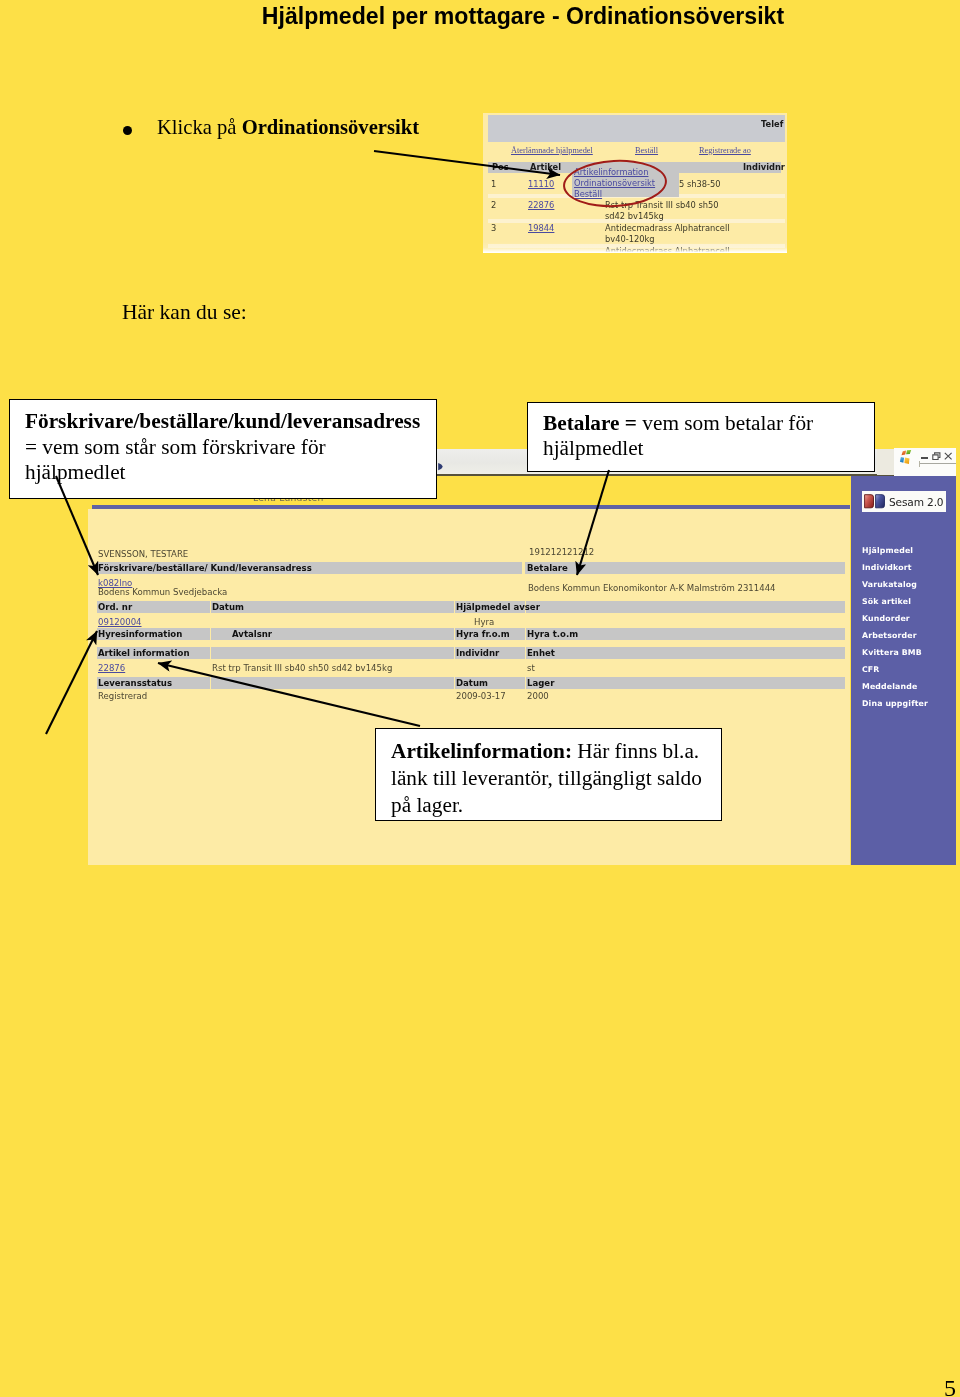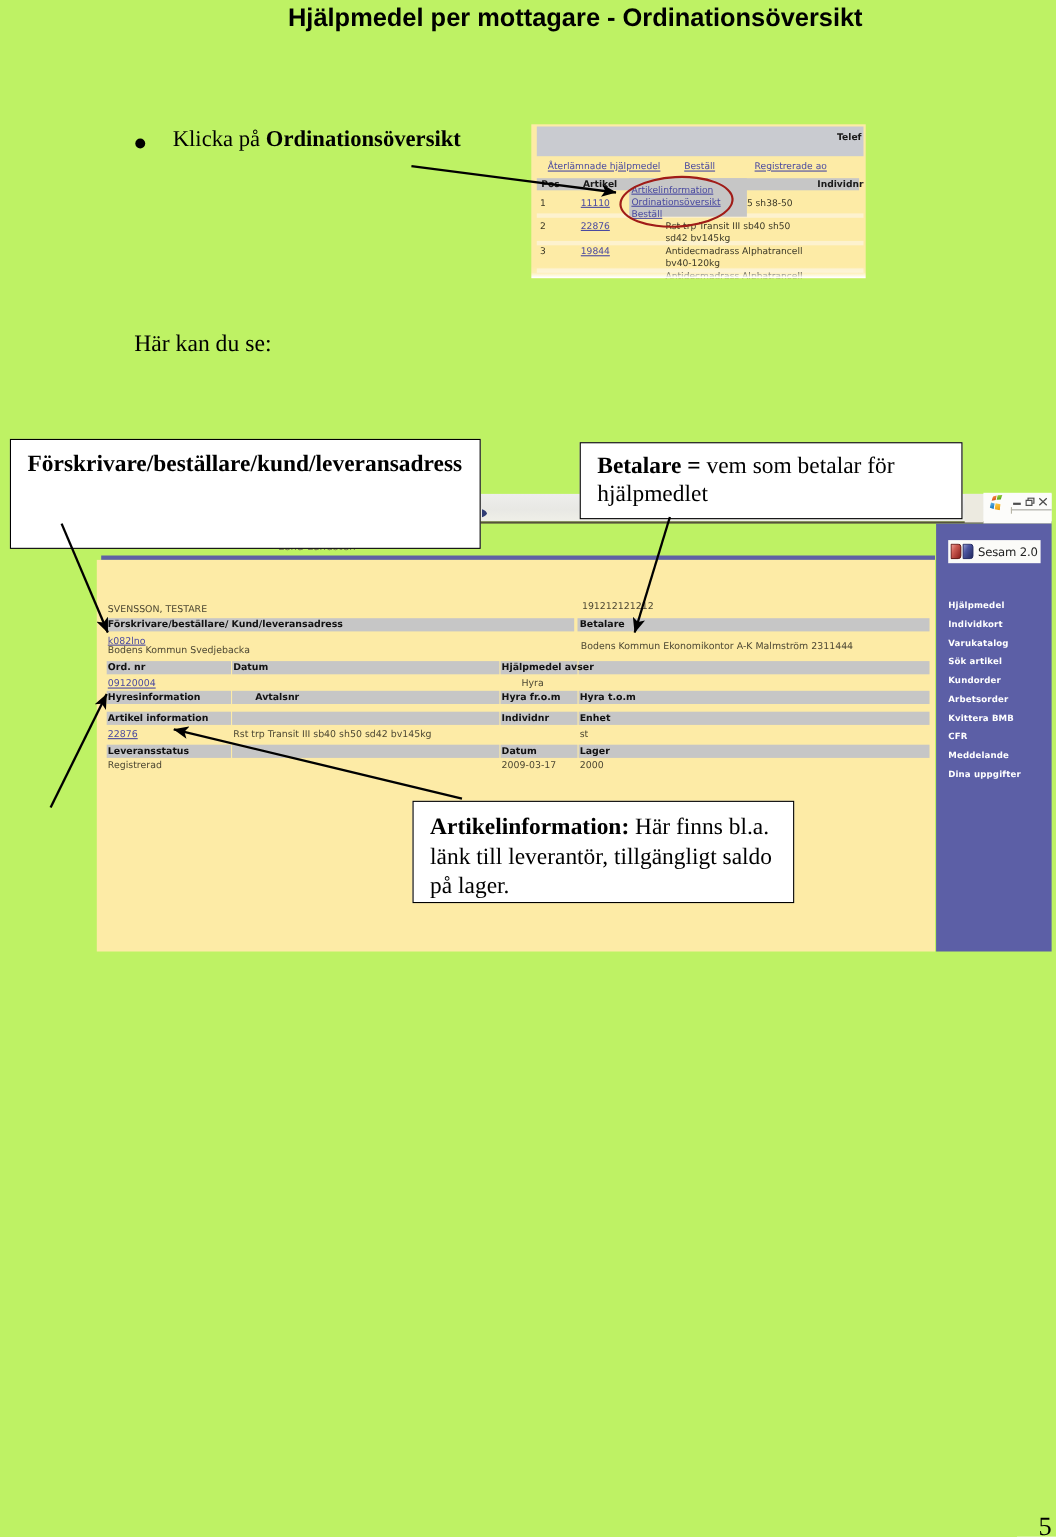--- a/index.html
+++ b/index.html
@@ -1,18 +1,18 @@
 <!DOCTYPE html>
 <html><head>
 <meta charset="utf-8">
 <style>
   html,body{margin:0;padding:0;}
   body{width:960px;height:1397px;background:#ffffff;
        font-family:"Liberation Serif",serif;position:relative;overflow:hidden;}
-  .page{position:absolute;left:0;top:0;width:960px;height:1397px;background:#bef264;}
+  .page{position:absolute;left:0;top:0;width:960px;height:1397px;background:#fde047;}
 
   
   #doc-title{position:absolute;left:43px;top:3px;width:960px;text-align:center;
     font-family:"Liberation Sans",sans-serif;font-weight:bold;font-size:23.1px;
     letter-spacing:0px;color:#000;}
   #bullet-row{position:absolute;left:123px;top:116px;font-size:20.6px;color:#000;}
   #bullet-dot{position:absolute;left:0;top:10px;width:9px;height:9px;border-radius:50%;background:#000;}
   #bullet-text{position:absolute;left:34px;top:0;white-space:nowrap;}
   #bullet-text b{font-weight:bold;}
   #intro-text{position:absolute;left:122px;top:300px;font-size:21.5px;color:#000;}
@@ -28,21 +28,21 @@
 
   
   .leader{position:absolute;z-index:45;pointer-events:none;}
 
   
   #shot-top{position:absolute;left:483px;top:113px;width:304px;height:140px;
     overflow:hidden;z-index:5;background:#fdeba6;
     font-family:"DejaVu Sans",sans-serif;}
   #shot-top .grayhdr{position:absolute;left:5px;top:2px;width:297px;height:27px;background:#c9cbd0;}
   #shot-top .telef{position:absolute;left:278px;top:6px;font-size:8.3px;font-weight:bold;color:#1a1a1a;}
-  #shot-top .navrow{position:absolute;left:3px;top:33px;width:312px;height:16px;}
+  #shot-top .navrow{position:absolute;left:16px;top:33px;width:312px;height:16px;font-family:Liberation Serif, serif;}
   #shot-top .navrow a{position:absolute;top:0;font-size:8.3px;color:#4a4aa0;
       text-decoration:underline;white-space:nowrap;}
   #shot-top .colhdr{position:absolute;left:5px;top:49px;width:293px;height:11px;background:#c6c6c6;}
   #shot-top .colhdr span{position:absolute;top:0px;font-size:8.3px;font-weight:bold;color:#1a1a1a;}
   #shot-top .trow{position:absolute;left:5px;width:297px;}
   #shot-top .trow .pos{position:absolute;left:3px;top:0;font-size:8.3px;color:#3d3a28;}
   #shot-top .trow .art{position:absolute;left:40px;top:0;font-size:8.3px;color:#4a4aa0;text-decoration:underline;}
   #shot-top .trow .txt{position:absolute;left:117px;top:0;font-size:8.3px;color:#3d3a28;line-height:1.28;width:126px;}
   #shot-top .rowsep{position:absolute;left:5px;width:297px;height:4px;background:#fdf2cf;z-index:0;}
   #shot-top .ctxmenu{position:absolute;left:89px;top:49px;width:107px;height:35px;background:#c6c6c6;z-index:8;}
@@ -275,21 +275,21 @@
       <div class="slink" style="top:138px;">Kundorder</div>
       <div class="slink" style="top:155px;">Arbetsorder</div>
       <div class="slink" style="top:172px;">Kvittera BMB</div>
       <div class="slink" style="top:189px;">CFR</div>
       <div class="slink" style="top:206px;">Meddelande</div>
       <div class="slink" style="top:223px;">Dina uppgifter</div>
     </div>
   </div>
 
   <div class="callout" id="co-prescriber" style="left:9px;top:399px;width:428px;height:100px;">
-    <div class="inner"><b>Förskrivare/beställare/kund/leveransadress</b><br></div>
+    <div class="inner"><b>Förskrivare/beställare/kund/leveransadress</b><br><span>= vem som står som förskrivare för hjälpmedlet</span></div>
   </div>
 
   <div class="callout" id="co-payer" style="left:527px;top:402px;width:348px;height:70px;">
     <div class="inner"><b>Betalare = </b><span>vem som betalar för hjälpmedlet</span></div>
   </div>
 
 
   <div class="callout" id="co-article" style="left:375px;top:728px;width:347px;height:93px;">
     <div class="inner"><b>Artikelinformation:</b><span> Här finns bl.a. länk till leverantör, tillgängligt saldo på lager.</span></div>
   </div>

